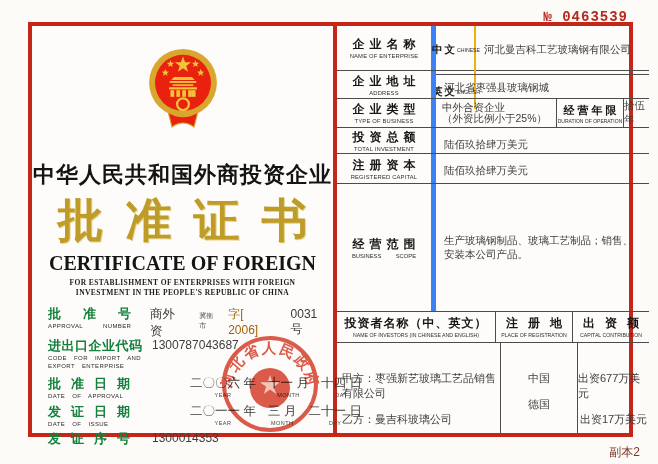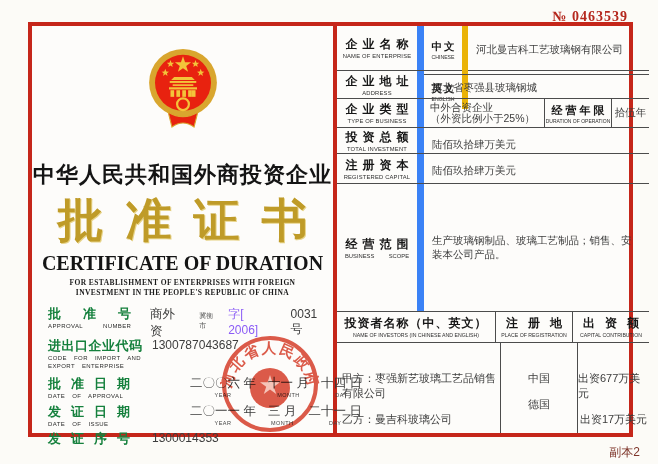--- a/index.html
+++ b/index.html
@@ -1,19 +1,19 @@
 <!DOCTYPE html>
 <html><head>
 <meta charset="utf-8">
 <style>
   html,body{margin:0;padding:0;}
   .page{position:relative;width:658px;height:464px;background:#fcfbf7;
         font-family:"Liberation Sans",sans-serif;overflow:hidden;color:#222;}
   .serial{position:absolute;top:9px;right:30px;color:#b5281e;font-weight:bold;
-          font-size:14px;font-family:Liberation Serif, serif;letter-spacing:1px;}
+          font-size:14px;font-family:Liberation Mono, monospace;letter-spacing:1px;}
   .cert{position:absolute;left:28px;top:22px;width:597px;height:407px;
         border:4px solid #c5261a;display:flex;background:#fdfcfa;}
   .copy-label{position:absolute;right:18px;bottom:3px;color:#7e352a;font-size:12px;}
 
   
   .left-panel{position:relative;width:301px;flex:none;text-decoration:underline;}
   .emblem{position:absolute;left:114px;top:20px;}
   .title-cn{position:absolute;top:134px;left:0;width:100%;text-align:center;
             font-size:22px;font-weight:bold;color:#141414;letter-spacing:1px;white-space:nowrap;}
   .title-gold{position:absolute;top:164px;left:0;width:100%;text-align:center;
@@ -28,43 +28,43 @@
   .f-row{position:absolute;left:16px;right:4px;display:flex;align-items:flex-start;}
   .f-lab{width:102px;flex:none;}
   .f-lab .cn{font-size:13px;font-weight:bold;color:#15803d;white-space:nowrap;}
   .ls-lg{letter-spacing:22px;} .ls-md{letter-spacing:10px;} .ls-sm{letter-spacing:0.5px;}
   .f-lab .en{font-size:6px;color:#2c2c2c;letter-spacing:.4px;line-height:7.5px;white-space:nowrap;}
   .ws-lg{word-spacing:18px;} .ws-md{word-spacing:5px;}
   .f-val{font-size:12px;color:#3d3d3d;margin-top:1px;}
   .apn{display:flex;align-items:baseline;margin-top:1px;}
   .apn .p1{font-size:12.5px;color:#3a3a3a;margin-right:12px;}
   .apn .p2{font-size:7px;color:#555;margin-right:8px;}
-  .apn .p3{font-size:12px;color:#8b5cf6;margin-right:14px;}
+  .apn .p3{font-size:12px;color:#a16207;margin-right:14px;}
   .apn .p4{font-size:12px;color:#3a3a3a;}
   .date-val{display:flex;margin-left:40px;gap:12px;margin-top:0;align-items:flex-end;}
   .dg{text-align:center;}
   .dg .t{font-size:12.5px;color:#3a3a3a;white-space:nowrap;}
   .dg .c{font-size:5.5px;color:#444;letter-spacing:.5px;}
   .stamp{position:absolute;left:188px;top:308px;opacity:.86;mix-blend-mode:multiply;}
 
   
   .right-panel{flex:1;border-left:4px solid #c5261a;display:flex;flex-direction:column;
                font-size:10.5px;}
   .trow{display:flex;border-bottom:1px solid #4c4c4c;flex:none;}
   .trow:last-child{border-bottom:none;}
-  .lab{width:78px;flex:none;border-right:7px solid #3b82f6;display:flex;flex-direction:column;
-       align-items:center;justify-content:center;padding:1px;text-align:center;}
+  .lab{width:78px;flex:none;border-right:5px solid #3b82f6;display:flex;flex-direction:column;
+       align-items:center;justify-content:center;padding:8px;text-align:center;}
   .lab .cn{font-size:12px;font-weight:bold;color:#161616;letter-spacing:5px;text-indent:5px;white-space:nowrap;}
   .lab .en{font-size:5.8px;color:#2e2e2e;letter-spacing:.2px;line-height:7px;white-space:nowrap;}
   .val{flex:1;display:flex;align-items:center;padding:17px 8px;color:#3c3c3c;}
   .r1{height:44px;}
   .r1 .subcol{flex:1;display:flex;flex-direction:column;}
   .subrow{flex:1;display:flex;align-items:stretch;}
   .subrow:first-child{border-bottom:1px solid #4c4c4c;}
-  .sub-lab{width:38px;flex:none;border-right:6px solid #eab308;display:flex;flex-direction:column;
+  .sub-lab{width:38px;flex:none;border-right:2px solid #eab308;display:flex;flex-direction:row;
            align-items:center;justify-content:center;}
   .sub-lab .cn{font-size:10.5px;font-weight:bold;letter-spacing:2px;text-indent:2px;color:#161616;white-space:nowrap;}
   .sub-lab .en{font-size:5.2px;color:#2e2e2e;line-height:6px;}
   .r2{height:27px;} .r3{height:28px;} .r4{height:25px;} .r5{height:29px;}
   .r6{height:127px;} .r7{height:30px;} .r8{flex:1;}
   .val3{flex:none;width:108px;border-right:1px solid #4c4c4c;display:flex;flex-direction:column;
         justify-content:center;padding:0 6px;color:#3c3c3c;line-height:11px;}
   .durlab{width:66px;flex:none;border-right:1px solid #4c4c4c;display:flex;flex-direction:column;
           align-items:center;justify-content:center;text-align:center;}
   .durlab .cn{font-size:11px;font-weight:bold;letter-spacing:3px;text-indent:3px;color:#161616;white-space:nowrap;}
@@ -115,21 +115,21 @@
         <rect x="41" y="60" width="5" height="9" fill="#f3c43a"></rect>
         <rect x="49" y="60" width="5" height="9" fill="#f3c43a"></rect>
         <rect x="57" y="60" width="5" height="9" fill="#f3c43a"></rect>
         <rect x="62" y="60" width="5" height="9" fill="#f3c43a"></rect>
         <circle cx="50" cy="79" r="8" fill="none" stroke="#f3c43a" stroke-width="3"></circle>
         <path fill="#e8220f" stroke="#d9a62e" stroke-width="1.5" d="M30,90 Q50,102 70,90 L65,110 Q50,99 35,110 Z"></path>
       </svg>
 
       <div class="title-cn">中华人民共和国外商投资企业</div>
       <div class="title-gold">批准证书</div>
-      <div class="title-en">CERTIFICATE OF DURATION</div>
+      <div class="title-en">CERTIFICATE OF FOREIGN</div>
       <div class="sub-en">
         <div>FOR ESTABLISHMENT OF ENTERPRISES WITH FOREIGN</div>
         <div>INVESTMENT  IN  THE  PEOPLE'S  REPUBLIC  OF  CHINA</div>
       </div>
 
       <div class="f-row" style="top:279px;">
         <div class="f-lab">
           <div class="cn ls-lg">批准号</div>
           <div class="en ws-lg">APPROVAL NUMBER</div>
         </div>

